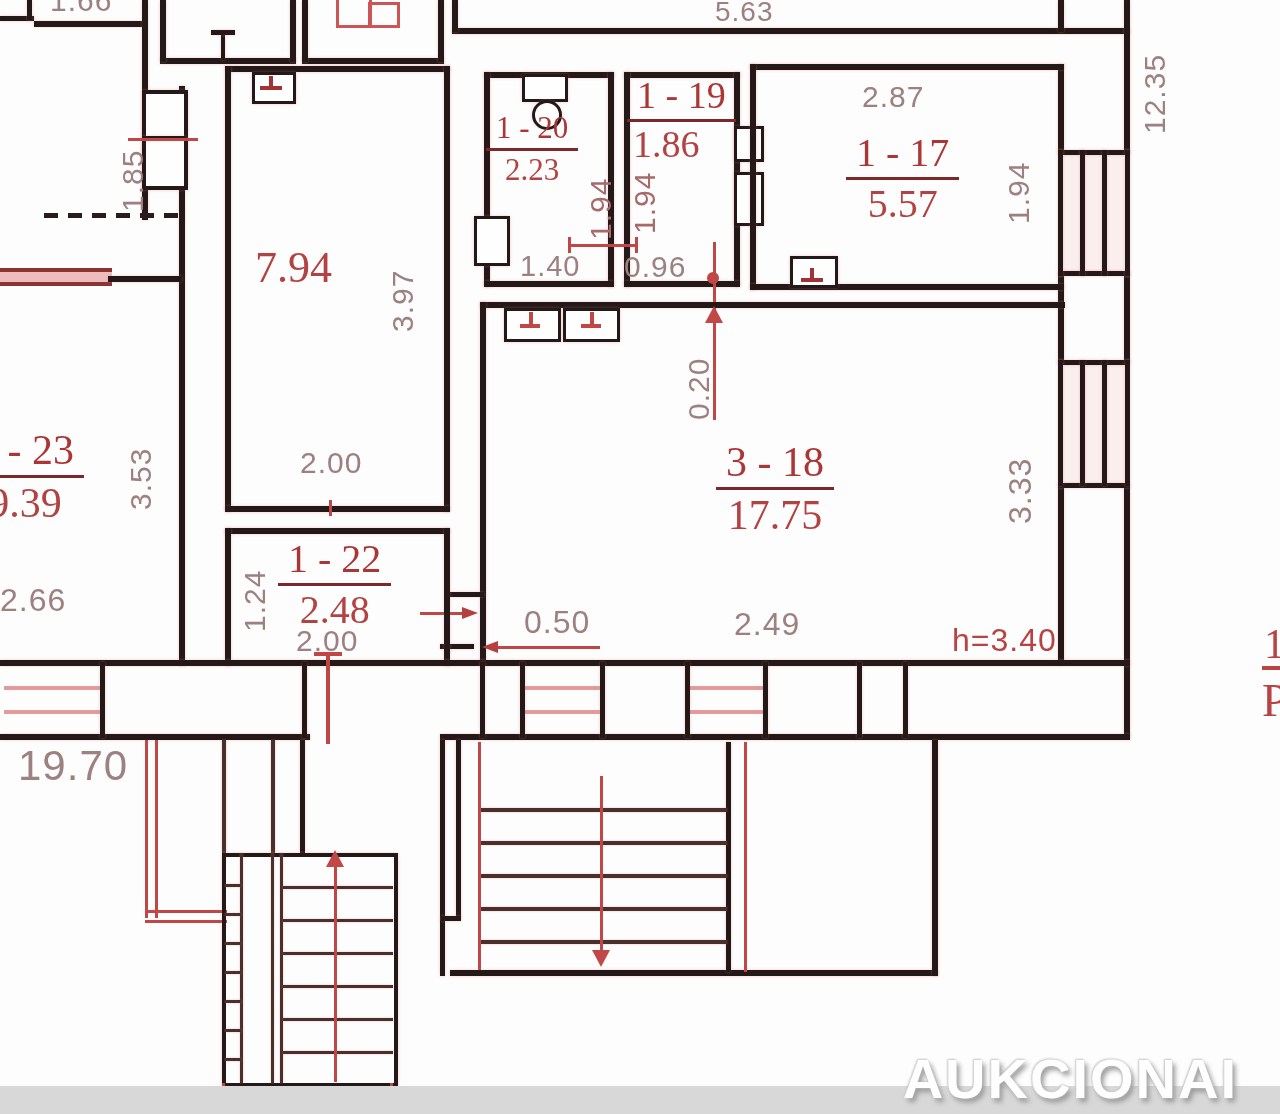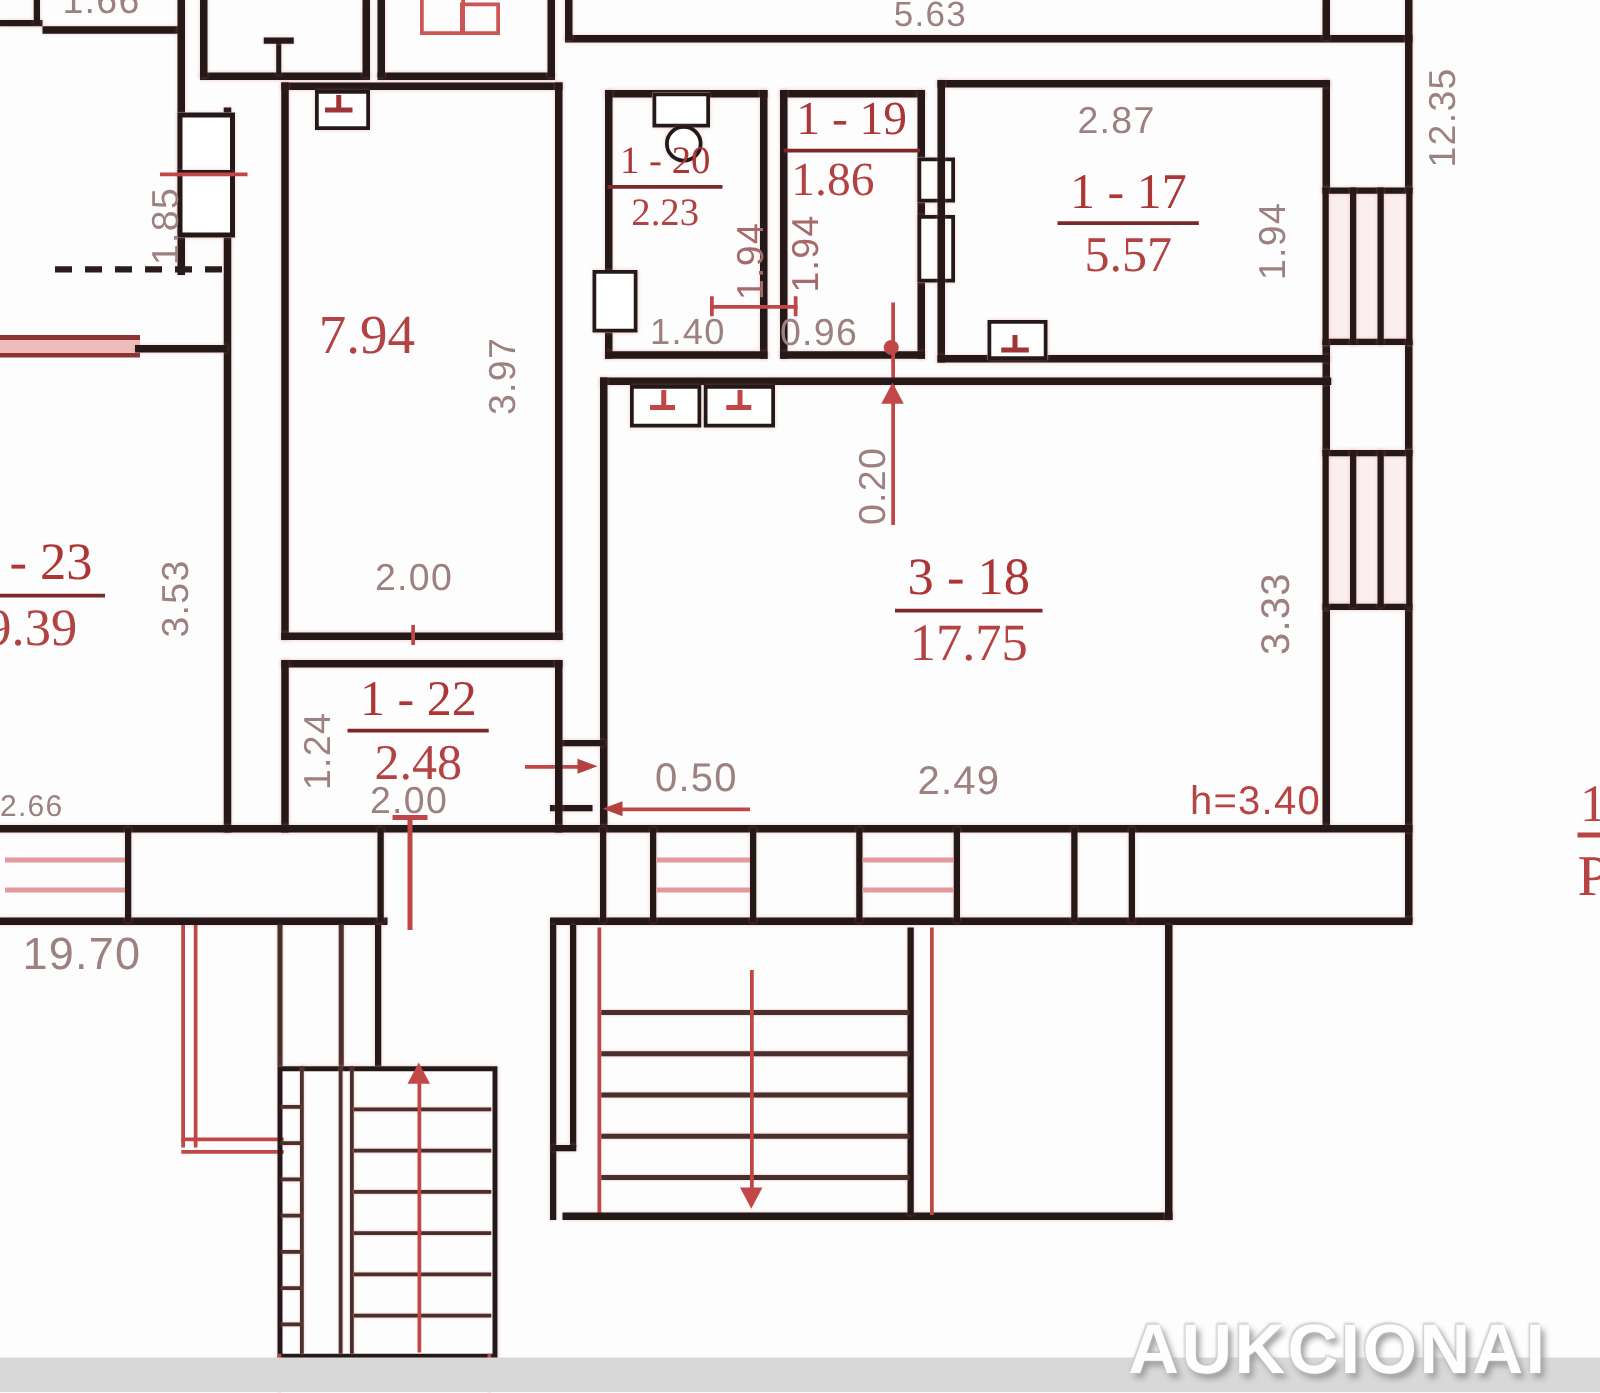--- a/index.html
+++ b/index.html
@@ -272,22 +272,22 @@
   <div class="dim" style="left:862px;top:80px;font-size:30px">2.87</div>
   <div class="dim v" style="left:1002px;top:146px;height:78px;font-size:30px">1.94</div>
   <div class="dim v" style="left:682px;top:344px;height:76px;font-size:30px">0.20</div>
   <div class="dim v" style="left:1002px;top:436px;height:88px;font-size:32px">3.33</div>
   <div class="dim" style="left:734px;top:606px;font-size:32px">2.49</div>
   <div class="dim red" style="left:952px;top:622px;font-size:32px">h=3.40</div>
   <div class="dim" style="left:524px;top:604px;font-size:32px">0.50</div>
   <div class="dim v" style="left:238px;top:560px;height:72px;font-size:30px">1.24</div>
   <div class="dim" style="left:296px;top:624px;font-size:30px">2.00</div>
   <div class="dim v" style="left:124px;top:428px;height:82px;font-size:30px">3.53</div>
-  <div class="dim" style="left:0;top:632px;font-size:24px">2.66</div>
-  <div class="dim" style="left:18px;top:742px;font-size:36px">19.70</div>
+  <div class="dim" style="left:0;top:582px;font-size:32px">2.66</div>
+  <div class="dim" style="left:18px;top:742px;font-size:42px">19.70</div>
 
   <div class="dim red" style="left:1264px;top:620px;font-size:42px;font-family:'Liberation Serif',serif">1</div>
   <div class="fragline" style="left:1262px;top:666px;width:18px;height:4px"></div>
   <div class="dim red" style="left:1262px;top:674px;font-size:46px;font-family:'Liberation Serif',serif">P</div>
 
   <div class="graystrip" style="left:0;top:1086px;width:1280px;height:28px"></div>
   <div class="wm" style="right:42px;top:1046px;font-size:56px">AUKCIONAI</div>
 
 </div>
 

